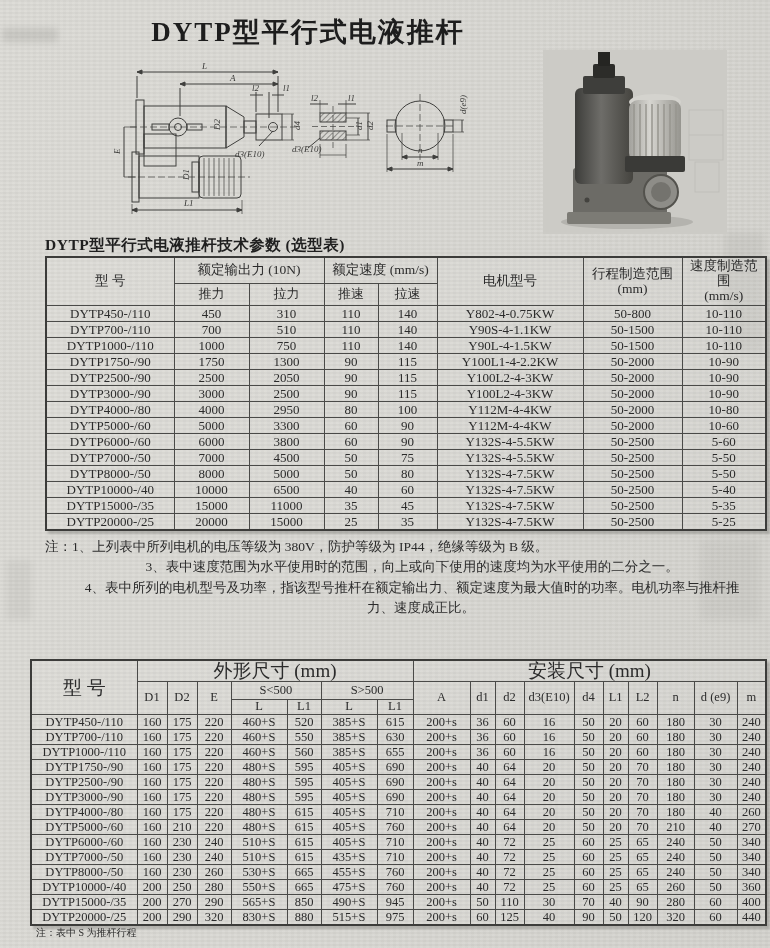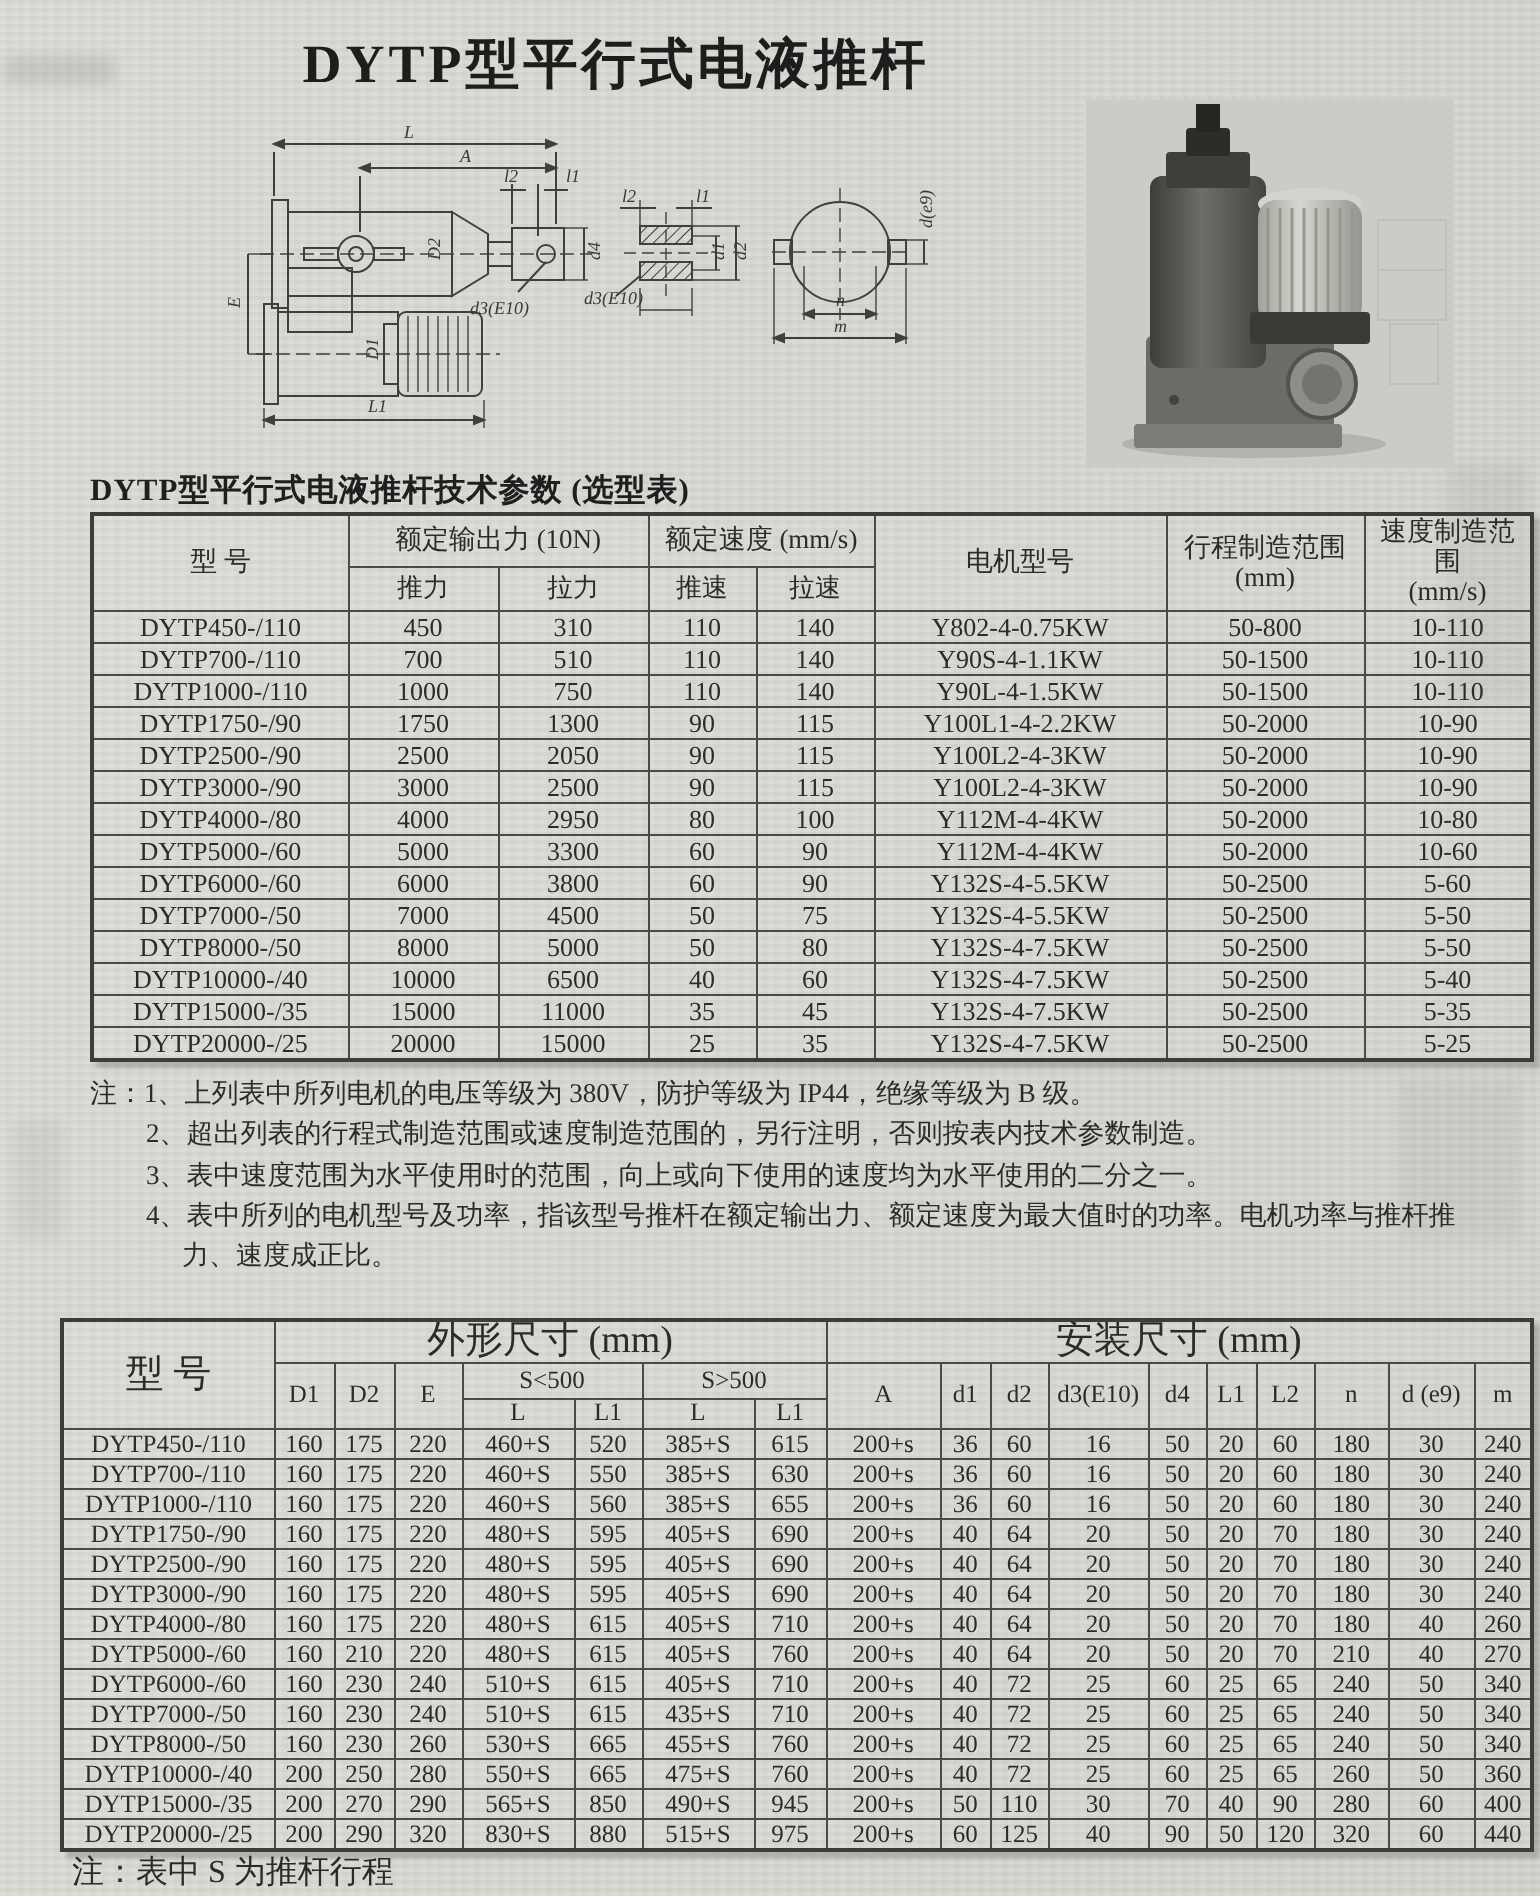--- a/index.html
+++ b/index.html
@@ -61,26 +61,26 @@
   #table2 tr.sub th{font-size:12.5px;height:17px;}
   #table2 tr.subsub th{font-size:12.5px;height:14px;}
   #table2 td{font-size:12.5px;height:14px;line-height:14px;}
 
   .notes{
     position:absolute;left:45px;top:537px;width:706px;
     font-size:13.5px;line-height:1.5;color:#2b2b2b;
   }
   .notes .row1{display:flex;}
   .notes .prefix{flex:0 0 auto;}
-  .notes .item{padding-left:28px;}
+  .notes .item{padding-left:28px;text-align:center;}
   .notes .item.hang{padding-left:46px;text-indent:-18px;}
   .notes .row1 .item{padding-left:0;}
 
   .footnote{
-    position:absolute;left:36px;top:926px;font-size:16px;color:#2b2b2b;
+    position:absolute;left:36px;top:926px;font-size:10px;color:#2b2b2b;
   }
 
   svg text{font-family:"Liberation Serif","DejaVu Serif",serif;fill:#3a3a38;}
   .dim{font-size:9px;font-style:italic;}
 </style>
 </head>
 <body>
 
 <div class="page">
 
@@ -429,21 +429,20 @@
           <td>5-25</td>
         </tr>
       </tbody>
   </table>
 
   <div class="notes">
     <div class="row1">
       <span class="prefix">注：</span>
       <span class="item">1、上列表中所列电机的电压等级为 380V，防护等级为 IP44，绝缘等级为 B 级。</span>
     </div>
-    <div class="item">2、超出列表的行程式制造范围或速度制造范围的，另行注明，否则按表内技术参数制造。</div>
     <div class="item">3、表中速度范围为水平使用时的范围，向上或向下使用的速度均为水平使用的二分之一。</div>
     <div class="item hang">4、表中所列的电机型号及功率，指该型号推杆在额定输出力、额定速度为最大值时的功率。电机功率与推杆推力、速度成正比。</div>
   </div>
 
 
   <table id="table2">
     <colgroup>
       <col style="width:106px">
         <col style="width:30px">
         <col style="width:30px">

